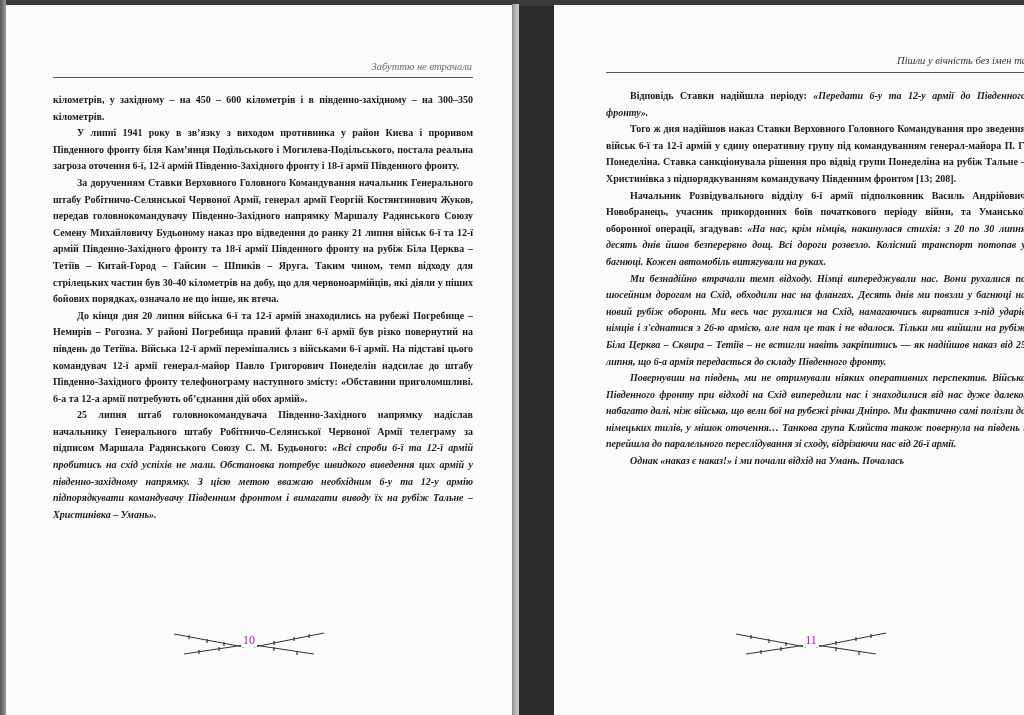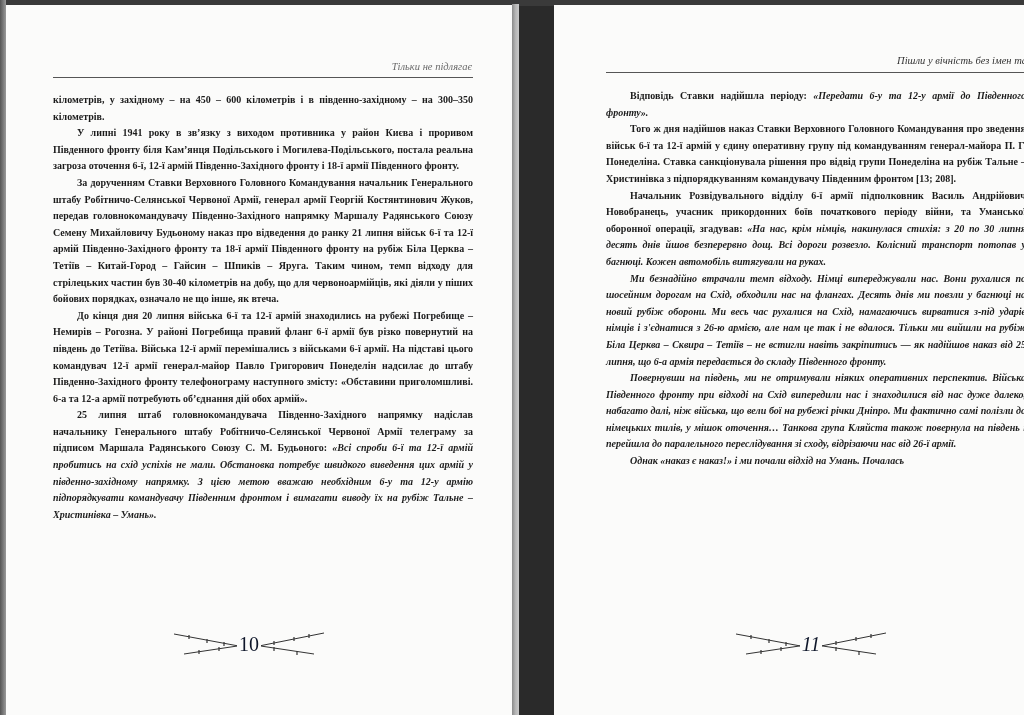--- a/index.html
+++ b/index.html
@@ -36,36 +36,36 @@
   }
   .page.left .body { left: 47px; width: 420px; top: 87px; }
   .page.right .body { left: 52px; width: 420px; top: 83px; }
   .body p { margin: 0; text-indent: 0; }
   .body p.ind { text-indent: 24px; }
   .body em { font-style: italic; }
   .folio {
     position: absolute; top: 624px; width: 160px; height: 30px;
   }
   .page.left .folio { left: 163px; }
-  .page.right .folio { left: 177px; font-style: italic; }
+  .page.right .folio { left: 177px; }
   .folio svg { position: absolute; left: 0; top: 0; }
   .folio .num {
     position: absolute; left: 0; width: 160px; top: 4px; text-align: center;
-    font-family: "Liberation Serif", serif; font-size: 20px; color: #0f172a;
+    font-family: "Liberation Serif", serif; font-size: 12px; color: #a21caf;
   }
   .folio .num span { background: #fbfbfa; padding: 0 2px; }
 </style>
 </head>
 <body>
 
 <div class="top-edge"></div>
 <div class="left-edge"></div>
 
 <div class="page left">
-  <div class="header">Тільки не підлягає</div>
+  <div class="header">Забуттю не втрачали</div>
   <div class="rule"></div>
   <div class="body">
     <p><span>кілометрів, у західному – на 450 – 600 кілометрів і в південно-західному – на 300–350 кілометрів.</span></p>
     <p class="ind"><span>У липні 1941 року в зв’язку з виходом противника у район Києва і проривом Південного фронту біля Кам’янця Подільського і Могилева-Подільського, постала реальна загроза оточення 6-ї, 12-ї армій Південно-Західного фронту і 18-ї армії Південного фронту.</span></p>
     <p class="ind"><span>За дорученням Ставки Верховного Головного Командування начальник Генерального штабу Робітничо-Селянської Червоної Армії, генерал армії Георгій Костянтинович Жуков, передав головнокомандувачу Південно-Західного напрямку Маршалу Радянського Союзу Семену Михайловичу Будьоному наказ про відведення до ранку 21 липня військ 6-ї та 12-ї армій Південно-Західного фронту та 18-ї армії Південного фронту на рубіж Біла Церква – Тетіїв – Китай-Город – Гайсин – Шпиків – Яруга. Таким чином, темп відходу для стрілецьких частин був 30-40 кілометрів на добу, що для червоноармійців, які діяли у піших бойових порядках, означало не що інше, як втеча.</span></p>
     <p class="ind"><span>До кінця дня 20 липня війська 6-ї та 12-ї армій знаходились на рубежі Погребище – Немирів – Рогозна. У районі Погребища правий фланг 6-ї армії був різко повернутий на південь до Тетіїва. Війська 12-ї армії перемішались з військами 6-ї армії. На підставі цього командувач 12-ї армії генерал-майор Павло Григорович Понеделін надсилає до штабу Південно-Західного фронту телефонограму наступного змісту: «Обставини приголомшливі. 6-а та 12-а армії потребують об’єднання дій обох армій».</span></p>
     <p class="ind"><span>25 липня штаб головнокомандувача Південно-Західного напрямку надіслав начальнику Генерального штабу Робітничо-Селянської Червоної Армії телеграму за підписом Маршала Радянського Союзу С. М. Будьоного: </span><em>«Всі спроби 6-ї та 12-ї армій пробитись на схід успіхів не мали. Обстановка потребує швидкого виведення цих армій у південно-західному напрямку. З цією метою вважаю необхідним 6-у та 12-у армію підпорядкувати командувачу Південним фронтом і вимагати виводу їх на рубіж Тальне – Христинівка – Умань».</em></p>
   </div>
   <div class="folio">
     <svg width="160" height="30">

